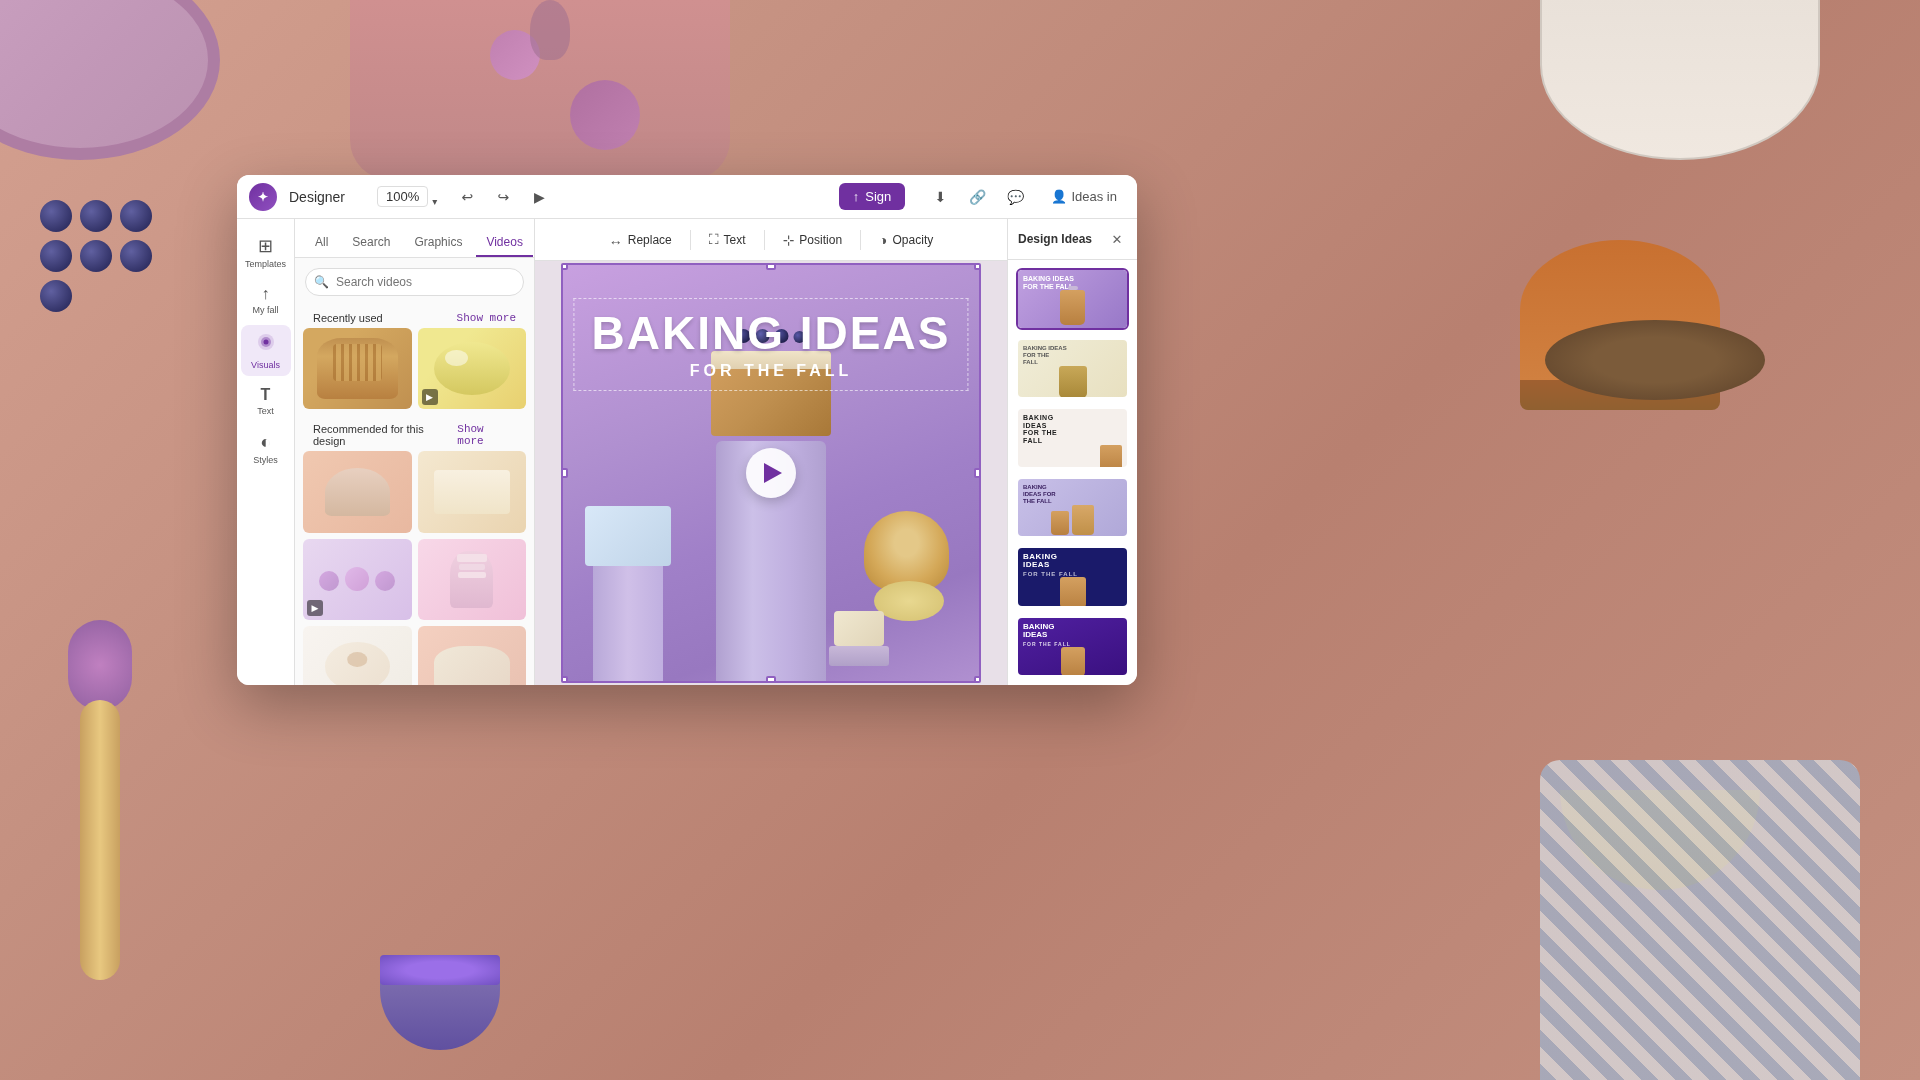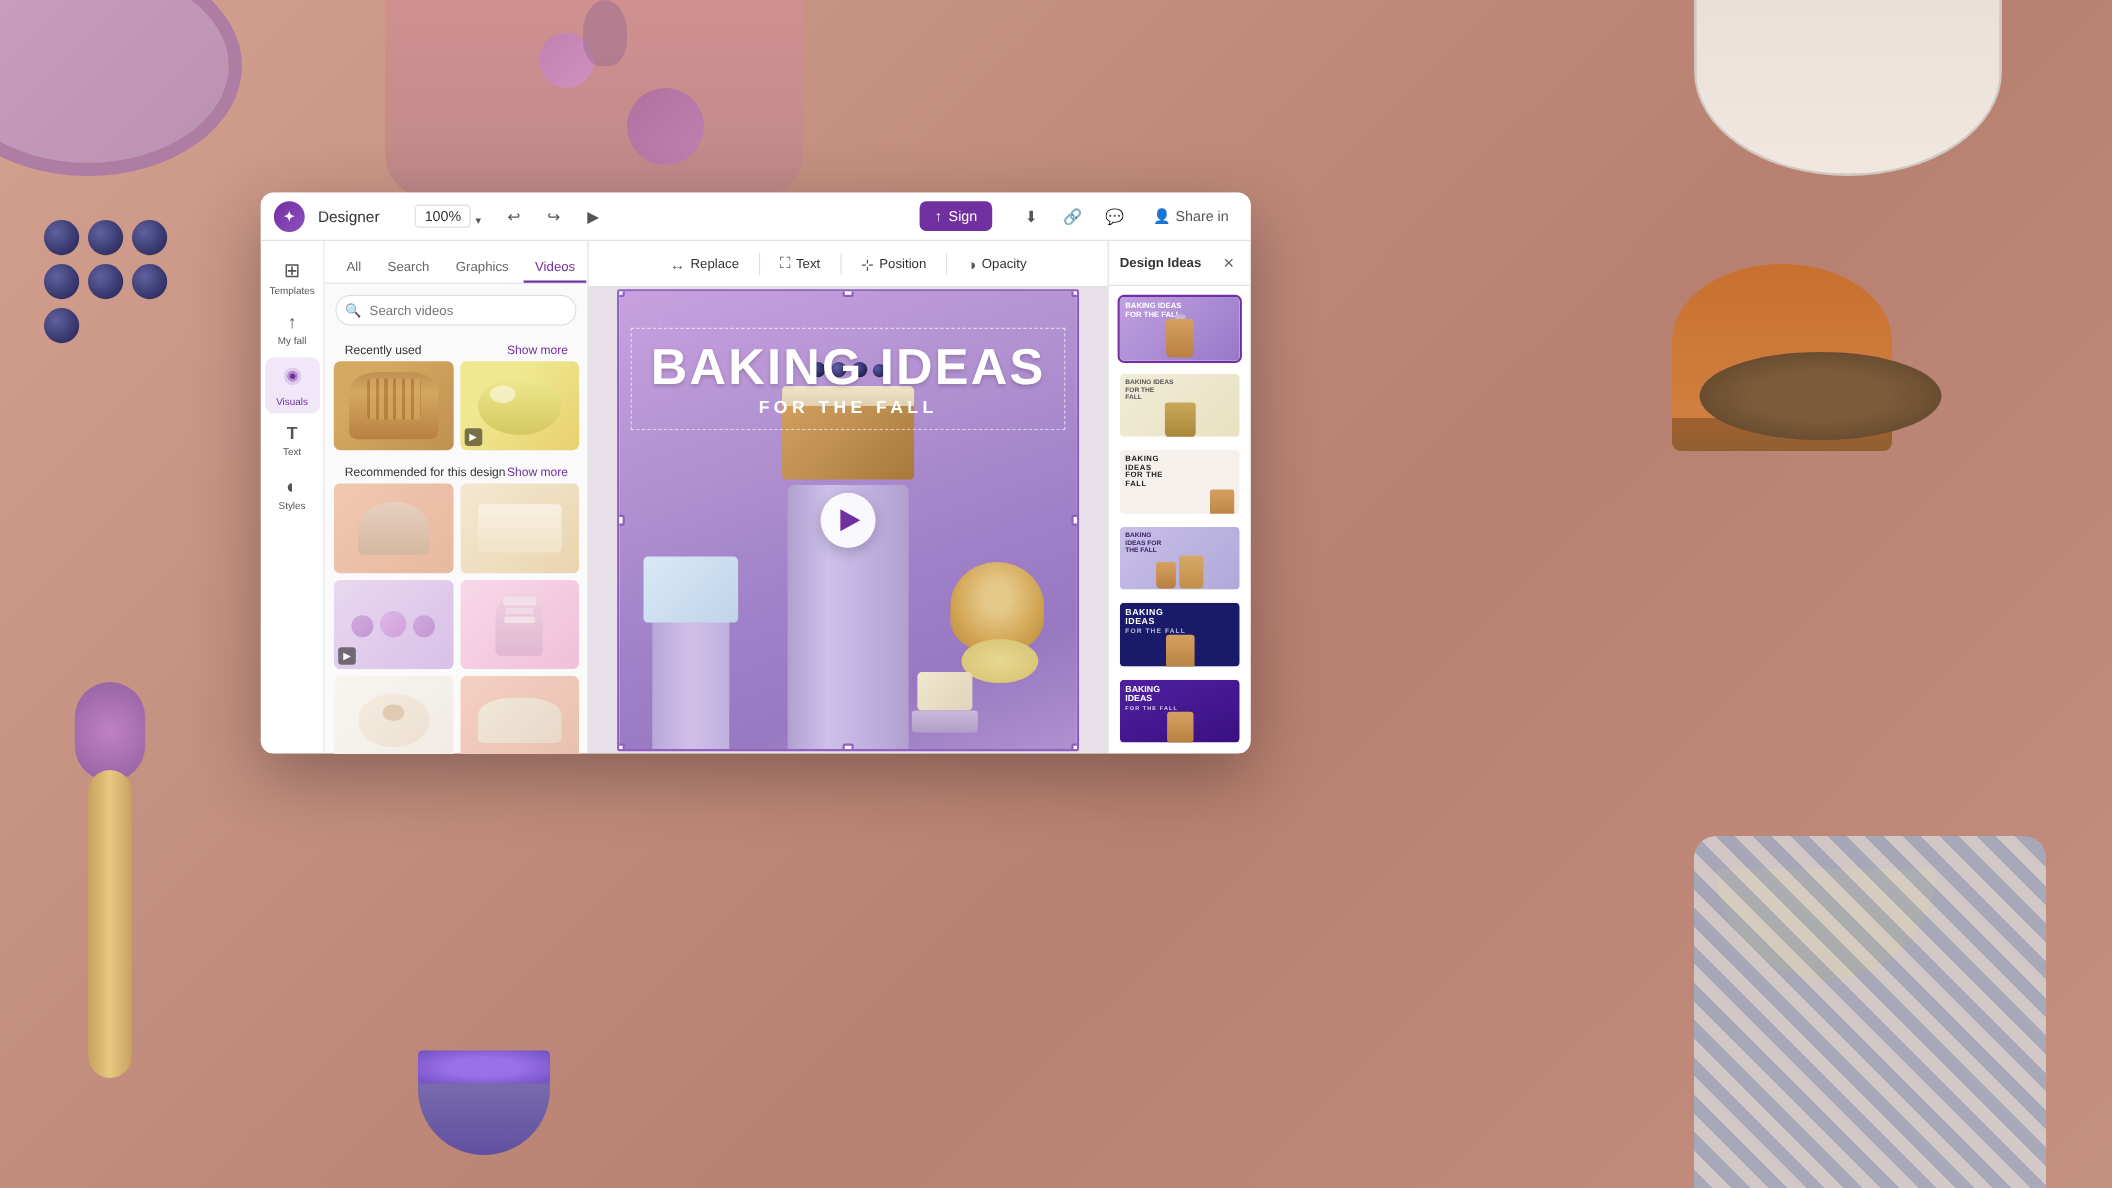--- a/index.html
+++ b/index.html
@@ -257,20 +257,21 @@
     }
     .section-title {
       font-size: 11px;
       color: #333;
       font-weight: 500;
     }
     .show-more-link {
       font-size: 11px;
       color: #7030a0;
       cursor: pointer;
+      font-family: Liberation Mono, monospace;
     }
 
     
     .media-scroll {
       flex: 1;
       overflow-y: auto;
       padding: 0 8px 8px;
     }
     .media-scroll::-webkit-scrollbar { width: 4px; }
     .media-scroll::-webkit-scrollbar-thumb { background: #ccc; border-radius: 2px; }
@@ -569,21 +570,21 @@
     </button>
 
     <div class="header-right-icons">
       <div class="header-icon-btn">⬇</div>
       <div class="header-icon-btn">🔗</div>
       <div class="header-icon-btn">💬</div>
     </div>
 
     <div class="sign-in-btn">
       <span>👤</span>
-      <span>Share in</span>
+      <span>Ideas in</span>
     </div>
   </div>
 
   <div class="main-content">
 
     <div class="sidebar">
       <div class="sidebar-item">
         <div class="sidebar-icon">⊞</div>
         <span class="sidebar-label">Templates</span>
       </div>

